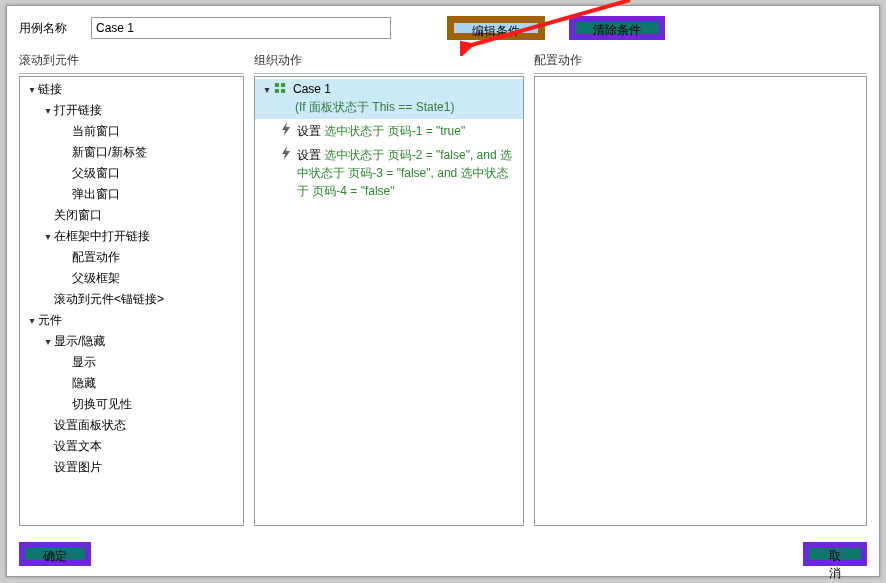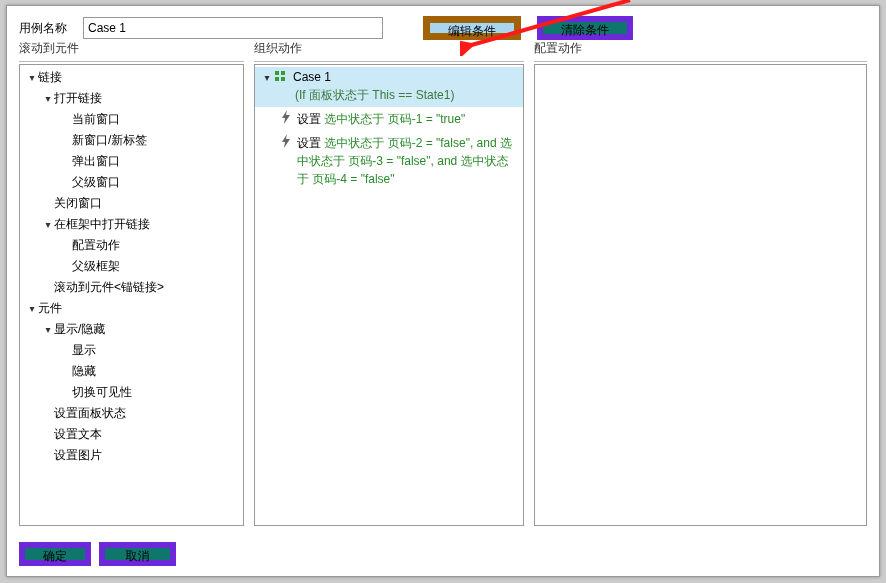--- a/index.html
+++ b/index.html
@@ -3,21 +3,21 @@
   <meta charset="utf-8">
   <style>
     * { box-sizing: border-box; margin: 0; padding: 0; font-family: "Microsoft YaHei", Arial, sans-serif; font-size: 12px; }
     body { background: #ccc; width: 886px; height: 583px; position: relative; overflow: hidden; }
     .window { position: absolute; left: 6px; top: 5px; width: 874px; height: 572px; background: #fff; border: 1px solid #999; box-shadow: 0 0 3px rgba(0,0,0,0.3); display: flex; flex-direction: column; }
     .titlebar { height: 28px; display: flex; align-items: center; padding: 0 2px 0 4px; border-bottom: 1px solid #e0e0e0; }
     .titlebar-icon { width: 16px; height: 16px; background: #9c27b0; color: #fff; display: flex; align-items: center; justify-content: center; font-size: 8px; font-weight: bold; margin-right: 4px; }
     .titlebar-text { flex: 1; font-size: 12px; color: #000; }
     .close-btn { width: 40px; height: 26px; display: flex; align-items: center; justify-content: center; font-size: 16px; cursor: pointer; }
     .content { flex: 1; display: flex; flex-direction: column; padding: 10px 12px; overflow: hidden; }
-    .name-row { display: flex; align-items: center; gap: 16px; margin-bottom: 0; }
+    .name-row { display: flex; align-items: center; gap: 24px; margin-bottom: 12px; }
     .name-label { font-size: 12px; }
     .name-input { width: 300px; height: 22px; border: 1px solid #999; padding: 0 4px; font-size: 12px; }
     .btn { height: 24px; padding: 0 18px; border: 6px solid #6d28d9; background: #0f766e; font-size: 12px; cursor: pointer; }
     .btn-hl { background: #a8d5f0; border: 7px solid #a16207; }
     .sections { flex: 1; display: flex; gap: 10px; overflow: hidden; }
     .section { flex: 1; display: flex; flex-direction: column; overflow: hidden; }
     .section-add { flex: 0 0 225px; }
     .section-org { flex: 0 0 270px; }
     .section-header { height: 22px; font-size: 12px; color: #333; border-bottom: 1px solid #bbb; padding-bottom: 4px; margin-bottom: 2px; }
     .pane { flex: 1; border: 1px solid #999; background: #fff; overflow-y: auto; overflow-x: hidden; padding: 2px 0; }
@@ -30,21 +30,21 @@
     .org-case { display: flex; align-items: center; height: 20px; background: #cce9f8; padding-left: 6px; }
     .org-case .tree-toggle { margin-right: 2px; }
     .org-icon { width: 14px; height: 12px; margin-right: 4px; display: inline-flex; align-items: center; }
     .org-icon svg { width: 14px; height: 12px; }
     .org-cond { background: #cce9f8; padding: 0 12px 3px 40px; font-size: 12px; color: #3a7a3a; }
     .org-action { display: flex; align-items: flex-start; padding: 3px 6px 3px 24px; }
     .bolt { width: 14px; display: inline-flex; justify-content: center; color: #555; font-size: 12px; margin-right: 4px; flex-shrink: 0; }
     .action-text { font-size: 12px; line-height: 1.5; }
     .action-text .label { color: #000; }
     .action-text .val { color: #2a8a2a; }
-    .footer { display: flex; justify-content: flex-start; gap: 8px; padding: 6px 12px 10px; }
+    .footer { display: flex; justify-content: space-between; gap: 8px; padding: 6px 12px 10px; }
     .arrow { position: absolute; left: 460px; top: -4px; pointer-events: none; z-index: 10; }
     .arrow svg { width: 180px; height: 60px; }
   </style>
 </head>
 <body>
 
 <div class="window">
 
   <div class="content">
     <div class="name-row">
@@ -71,25 +71,25 @@
             <div class="tree-node d2">
               <span class="tree-toggle"></span>
               <span class="tree-label">当前窗口</span>
             </div>
             <div class="tree-node d2">
               <span class="tree-toggle"></span>
               <span class="tree-label">新窗口/新标签</span>
             </div>
             <div class="tree-node d2">
               <span class="tree-toggle"></span>
+              <span class="tree-label">父级窗口</span>
+            </div>
+            <div class="tree-node d2">
+              <span class="tree-toggle"></span>
               <span class="tree-label">弹出窗口</span>
-            </div>
-            <div class="tree-node d2">
-              <span class="tree-toggle"></span>
-              <span class="tree-label">父级窗口</span>
             </div>
             <div class="tree-node d1">
               <span class="tree-toggle"></span>
               <span class="tree-label">关闭窗口</span>
             </div>
             <div class="tree-node d1">
               <span class="tree-toggle">▾</span>
               <span class="tree-label">在框架中打开链接</span>
             </div>
             <div class="tree-node d2">
@@ -178,21 +178,21 @@
 
       <div class="section">
         <div class="section-header">配置动作</div>
         <div class="pane"></div>
       </div>
     </div>
   </div>
 
   <div class="footer">
     <button class="btn" style="width:72px">确定</button>
-    <button class="btn" style="width:77px">取消</button>
+    <button class="btn" style="width:64px">取消</button>
   </div>
 </div>
 
 <div class="arrow">
   <svg viewBox="0 0 180 60">
     <defs>
         <marker id="ah" markerWidth="10" markerHeight="10" refX="2" refY="5" orient="auto">
           <path d="M10 0 L0 5 L10 10 Z" fill="#ff1a1a"></path>
         </marker>
       </defs>

